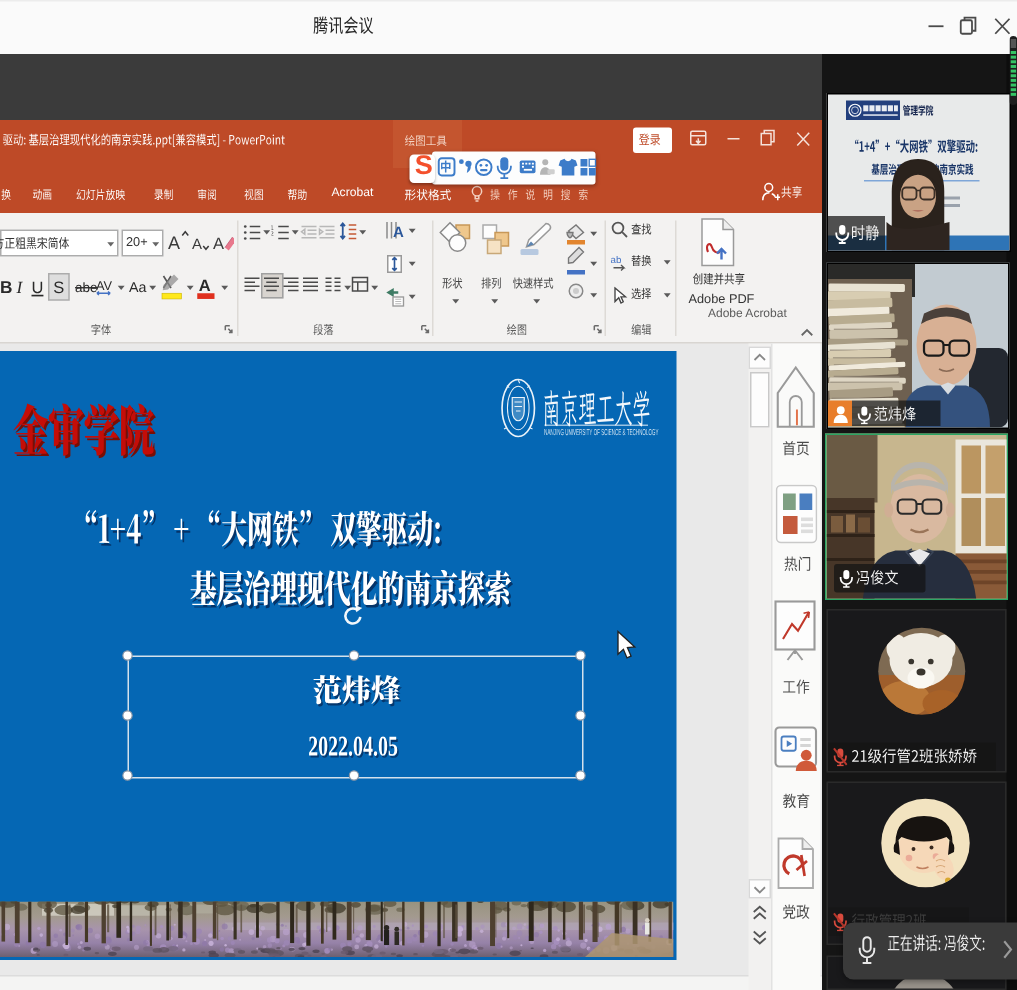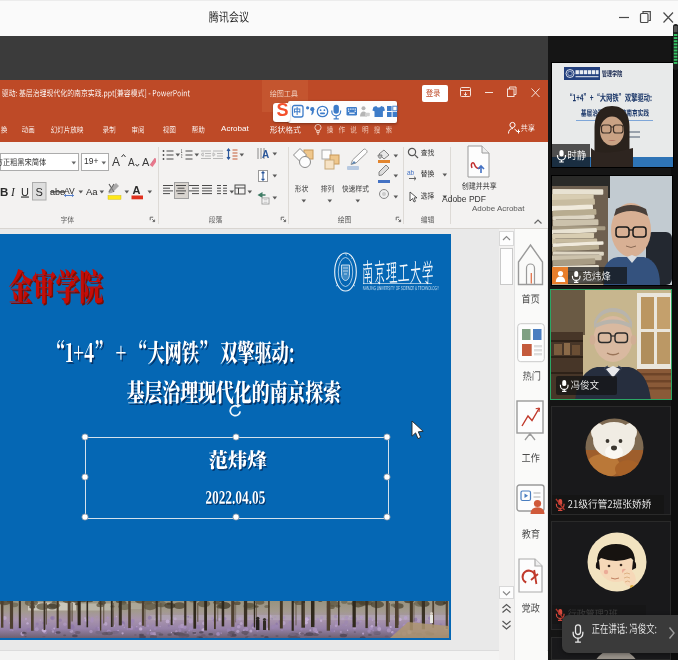--- a/index.html
+++ b/index.html
@@ -135,21 +135,21 @@
 <div style="position:absolute;left:0px;top:153px;width:79px;height:18px;background:#FFF;border:1px solid #ACACAC;box-sizing:border-box"></div>
 <div style="position:absolute;left:0px;top:153px;width:70px;height:18px;overflow:hidden">
       <svg style="position:absolute;left:-6.50px;top:2.50px;overflow:visible" width="54" height="12">
         <path transform="translate(1.67 9.28)" d="M3.2 -7.0C3.4 -6.6 3.6 -6.1 3.7 -5.7H0.5V-5.1H2.5C2.4 -3.1 2.2 -0.9 0.3 0.2C0.5 0.3 0.7 0.5 0.7 0.7C2.1 -0.1 2.6 -1.6 2.9 -3.1H5.5C5.3 -1.2 5.2 -0.3 5.0 -0.1C4.9 -0.0 4.8 0.0 4.6 0.0C4.4 0.0 3.9 -0.0 3.4 -0.1C3.5 0.1 3.6 0.4 3.6 0.6C4.1 0.6 4.6 0.6 4.8 0.6C5.1 0.6 5.3 0.5 5.5 0.3C5.7 -0.0 5.9 -1.0 6.0 -3.4C6.0 -3.5 6.1 -3.7 6.1 -3.7H3.0C3.0 -4.2 3.0 -4.7 3.1 -5.1H6.8V-5.7H3.7L4.2 -6.0C4.1 -6.3 3.9 -6.9 3.7 -7.3Z M8.6 -4.4V-0.3H7.6V0.3H14.1V-0.3H11.3V-3.0H13.6V-3.7H11.3V-6.0H13.8V-6.6H7.9V-6.0H10.7V-0.3H9.1V-4.4Z M14.9 -6.6C15.1 -6.0 15.3 -5.2 15.3 -4.7L15.7 -4.8C15.7 -5.3 15.5 -6.1 15.3 -6.7ZM17.2 -6.7C17.1 -6.1 16.9 -5.3 16.7 -4.8L17.1 -4.6C17.3 -5.1 17.5 -5.9 17.7 -6.6ZM14.9 -4.3V-3.7H15.9C15.6 -2.8 15.2 -1.6 14.7 -1.0C14.8 -0.9 15.0 -0.6 15.0 -0.4C15.4 -1.0 15.7 -1.9 16.0 -2.7V0.7H16.5V-2.8C16.8 -2.3 17.1 -1.7 17.2 -1.4L17.6 -1.9C17.4 -2.2 16.7 -3.2 16.5 -3.5V-3.7H17.6V-4.3H16.5V-7.2H16.0V-4.3ZM18.5 -4.1H20.2V-2.4H18.5ZM18.5 -4.6V-6.3H20.2V-4.6ZM18.5 -1.8H20.2V-0.1H18.5ZM18.0 -6.9V-0.1H17.2V0.5H21.4V-0.1H20.8V-6.9Z M23.7 -6.0C23.9 -5.6 24.1 -5.0 24.2 -4.7L24.5 -4.9C24.5 -5.2 24.3 -5.7 24.1 -6.1ZM26.4 -6.1C26.3 -5.7 26.1 -5.1 25.9 -4.8L26.2 -4.6C26.4 -5.0 26.6 -5.5 26.9 -6.0ZM24.1 -0.8C24.2 -0.3 24.3 0.3 24.3 0.6L24.8 0.6C24.8 0.2 24.7 -0.4 24.6 -0.8ZM25.6 -0.8C25.8 -0.3 25.9 0.3 26.0 0.6L26.5 0.5C26.5 0.1 26.3 -0.4 26.1 -0.9ZM27.1 -0.8C27.4 -0.3 27.8 0.3 28.0 0.7L28.5 0.5C28.3 0.1 27.9 -0.6 27.6 -1.0ZM22.9 -1.0C22.7 -0.5 22.4 0.1 22.1 0.4L22.6 0.7C22.9 0.3 23.2 -0.3 23.4 -0.9ZM23.3 -6.4H25.0V-4.5H23.3ZM25.5 -6.4H27.2V-4.5H25.5ZM22.1 -1.9V-1.4H28.5V-1.9H25.5V-2.7H27.9V-3.2H25.5V-3.9H27.7V-6.9H22.8V-3.9H25.0V-3.2H22.7V-2.7H25.0V-1.9Z M32.2 -5.2V-3.8H29.4V-3.2H31.8C31.1 -2.0 30.1 -0.8 29.1 -0.2C29.3 -0.1 29.4 0.2 29.5 0.3C30.5 -0.4 31.6 -1.6 32.2 -2.9V0.7H32.8V-2.9C33.5 -1.6 34.5 -0.4 35.5 0.2C35.6 0.1 35.8 -0.2 35.9 -0.3C34.9 -0.9 33.8 -2.0 33.2 -3.2H35.6V-3.8H32.8V-5.2ZM32.0 -7.1C32.1 -6.8 32.3 -6.5 32.3 -6.2H29.5V-4.4H30.0V-5.6H35.0V-4.4H35.5V-6.2H33.0C32.9 -6.5 32.7 -6.9 32.6 -7.2Z M36.9 -3.9V0.7H37.4V-3.9ZM37.2 -4.6C37.5 -4.3 37.9 -3.9 38.0 -3.6L38.4 -3.9C38.3 -4.2 37.9 -4.6 37.6 -5.0ZM38.4 -3.3V-0.4H41.1V-3.3ZM37.6 -7.2C37.4 -6.4 37.0 -5.7 36.5 -5.1C36.6 -5.1 36.8 -4.9 36.9 -4.8C37.2 -5.1 37.4 -5.5 37.7 -5.9H38.1C38.3 -5.6 38.4 -5.2 38.5 -4.9L39.0 -5.1C38.9 -5.3 38.8 -5.6 38.6 -5.9H39.7V-6.5H37.9C38.0 -6.7 38.1 -6.9 38.1 -7.1ZM40.4 -7.2C40.2 -6.5 39.9 -5.8 39.5 -5.3C39.6 -5.2 39.9 -5.1 39.9 -5.0C40.2 -5.2 40.4 -5.5 40.5 -5.9H41.1C41.3 -5.6 41.5 -5.1 41.6 -4.8L42.1 -5.1C42.0 -5.3 41.8 -5.6 41.7 -5.9H42.8V-6.5H40.8C40.8 -6.7 40.9 -6.9 40.9 -7.1ZM40.6 -1.6V-0.9H38.9V-1.6ZM38.9 -2.8H40.6V-2.1H38.9ZM38.6 -4.6V-4.0H42.0V-0.1C42.0 0.0 42.0 0.1 41.9 0.1C41.8 0.1 41.4 0.1 41.0 0.1C41.1 0.2 41.1 0.5 41.2 0.6C41.7 0.6 42.1 0.6 42.3 0.5C42.5 0.4 42.6 0.3 42.6 -0.1V-4.6Z M45.2 -7.2C44.8 -5.9 44.2 -4.6 43.6 -3.8C43.7 -3.6 43.8 -3.3 43.9 -3.1C44.1 -3.4 44.3 -3.7 44.5 -4.1V0.7H45.0V-5.2C45.3 -5.8 45.5 -6.4 45.7 -7.0ZM46.3 -1.5V-0.9H47.5V0.6H48.1V-0.9H49.2V-1.5H48.1V-4.5C48.5 -3.0 49.2 -1.5 50.0 -0.7C50.1 -0.9 50.2 -1.1 50.4 -1.2C49.6 -2.0 48.8 -3.4 48.4 -4.9H50.2V-5.5H48.1V-7.2H47.5V-5.5H45.5V-4.9H47.2C46.8 -3.4 46.0 -1.9 45.2 -1.2C45.3 -1.1 45.5 -0.9 45.6 -0.7C46.4 -1.5 47.1 -2.9 47.5 -4.5V-1.5Z" fill="#333"></path>
       </svg>
     </div>
 <svg style="position:absolute;left:71px;top:161px" width="6" height="4">
       <path d="M0.5 0.5 h4.6 L2.8 3.4 z" fill="#666"></path>
     </svg>
 <div style="position:absolute;left:81px;top:153px;width:28px;height:18px;background:#FFF;border:1px solid #ACACAC;box-sizing:border-box"></div>
-<div style="position:absolute;left:84px;top:156px;font:8.5px 'Liberation Sans',sans-serif;color:#333">19+</div>
+<div style="position:absolute;left:84px;top:156px;font:8.5px 'Liberation Sans',sans-serif;color:#333">20+</div>
 <svg style="position:absolute;left:101px;top:161px" width="6" height="4">
       <path d="M0.5 0.5 h4.6 L2.8 3.4 z" fill="#666"></path>
     </svg>
 <svg style="position:absolute;left:110px;top:153px" width="46" height="17">
 <text x="2" y="13" font-family="Liberation Sans" font-size="12" fill="#3A3A3A">A</text>
       <path d="M11.5 4 l2-2.5 2 2.5" fill="none" stroke="#3A3A3A" stroke-width="1"></path>
 <text x="18" y="13" font-family="Liberation Sans" font-size="10" fill="#3A3A3A">A</text>
       <path d="M25.5 11 l1.8 2.2 1.8-2.2" fill="none" stroke="#3A3A3A" stroke-width="1"></path>
 <text x="32" y="13" font-family="Liberation Sans" font-size="11" fill="#3A3A3A">A</text>
       <path d="M40 12 l5-7 2.5 2 -5 7 z" fill="#E8788C"></path>
@@ -369,21 +369,21 @@
 <div style="position:absolute;left:450px;top:147px;width:1px;height:77px;background:#DDDAD6"></div>
 <svg style="position:absolute;left:467px;top:145px" width="24" height="34">
 <path d="M1 1 h14 l7 7 v24 h-21 z" fill="#FDFDFD" stroke="#9A9A9A" stroke-width="1"></path>
 <path d="M15 1 l0 7 7 0" fill="#EEE" stroke="#9A9A9A" stroke-width="1"></path>
 <path d="M5 23 c-2-5 1.5-7 2.5-3.5 s3.5 4.5 5.5 3.5" fill="none" stroke="#C02B2B" stroke-width="1.4"></path>
 <path d="M14 28 v-7 M11 24 l3-3 3 3" fill="none" stroke="#4472C4" stroke-width="1.6"></path>
 </svg>
 <svg style="position:absolute;left:460.00px;top:180.00px;overflow:visible" width="38" height="12">
       <path transform="translate(1.81 8.95)" d="M5.8 -6.8V-0.2C5.8 -0.0 5.8 0.0 5.7 0.0C5.5 0.0 5.1 0.1 4.6 0.0C4.7 0.2 4.8 0.5 4.8 0.6C5.4 0.6 5.8 0.6 6.0 0.5C6.3 0.4 6.4 0.2 6.4 -0.2V-6.8ZM4.5 -5.9V-1.4H5.0V-5.9ZM1.0 -3.9V-0.4C1.0 0.4 1.2 0.5 1.9 0.5C2.0 0.5 3.0 0.5 3.2 0.5C3.8 0.5 3.9 0.2 4.0 -0.9C3.9 -1.0 3.7 -1.0 3.5 -1.2C3.5 -0.2 3.5 0.0 3.1 0.0C2.9 0.0 2.1 0.0 1.9 0.0C1.6 0.0 1.5 -0.1 1.5 -0.4V-3.3H3.0C3.0 -2.3 2.9 -1.9 2.8 -1.8C2.8 -1.8 2.7 -1.7 2.6 -1.7C2.5 -1.7 2.3 -1.8 2.0 -1.8C2.1 -1.6 2.1 -1.4 2.1 -1.3C2.4 -1.2 2.7 -1.2 2.8 -1.2C3.0 -1.3 3.1 -1.3 3.2 -1.5C3.4 -1.7 3.5 -2.2 3.5 -3.6C3.5 -3.7 3.5 -3.9 3.5 -3.9ZM2.2 -6.9C1.8 -5.8 1.1 -4.7 0.2 -3.9C0.3 -3.8 0.5 -3.6 0.6 -3.5C1.3 -4.1 1.9 -5.0 2.3 -5.8C2.9 -5.1 3.5 -4.3 3.8 -3.7L4.1 -4.2C3.8 -4.7 3.1 -5.6 2.5 -6.3L2.7 -6.7Z M9.7 -6.2V-5.7H11.0V-5.1H9.3V-4.6H11.0V-4.0H9.7V-3.5H11.0V-2.8H9.6V-2.4H11.0V-1.7H9.3V-1.2H11.0V-0.4H11.5V-1.2H13.5V-1.7H11.5V-2.4H13.2V-2.8H11.5V-3.5H13.1V-4.6H13.6V-5.1H13.1V-6.2H11.5V-6.9H11.0V-6.2ZM11.5 -4.6H12.6V-4.0H11.5ZM11.5 -5.1V-5.7H12.6V-5.1ZM7.6 -3.2C7.6 -3.3 7.8 -3.4 7.9 -3.5H8.8C8.7 -2.8 8.5 -2.1 8.4 -1.6C8.2 -1.9 8.0 -2.3 7.9 -2.8L7.5 -2.6C7.7 -2.0 7.9 -1.5 8.1 -1.0C7.9 -0.5 7.6 -0.1 7.2 0.2C7.3 0.3 7.5 0.5 7.6 0.7C7.9 0.4 8.2 -0.1 8.5 -0.6C9.2 0.2 10.2 0.5 11.5 0.5H13.5C13.5 0.3 13.6 0.0 13.7 -0.1C13.3 -0.1 11.8 -0.1 11.5 -0.1C10.4 -0.1 9.4 -0.3 8.7 -1.1C9.0 -1.8 9.2 -2.8 9.3 -4.0L9.0 -4.0L8.9 -4.0H8.3C8.7 -4.6 9.0 -5.4 9.3 -6.2L9.0 -6.5L8.8 -6.4H7.4V-5.8H8.6C8.3 -5.1 8.0 -4.4 7.9 -4.2C7.7 -4.0 7.6 -3.8 7.4 -3.7C7.5 -3.6 7.6 -3.3 7.6 -3.2Z M18.4 -4.6V-2.8H16.5V-3.0V-4.6ZM18.8 -6.9C18.7 -6.4 18.4 -5.7 18.2 -5.2H14.6V-4.6H15.9V-3.0V-2.8H14.3V-2.2H15.9C15.8 -1.3 15.4 -0.4 14.3 0.2C14.4 0.3 14.6 0.6 14.7 0.7C16.0 -0.1 16.3 -1.1 16.4 -2.2H18.4V0.7H19.0V-2.2H20.6V-2.8H19.0V-4.6H20.3V-5.2H18.8C19.0 -5.6 19.2 -6.2 19.4 -6.7ZM15.5 -6.7C15.8 -6.2 16.1 -5.6 16.2 -5.2L16.7 -5.5C16.6 -5.9 16.2 -6.5 15.9 -6.9Z M25.0 -1.2C25.7 -0.7 26.5 0.2 26.9 0.7L27.4 0.3C27.0 -0.2 26.1 -1.0 25.5 -1.5ZM23.2 -1.5C22.8 -0.9 22.0 -0.2 21.3 0.2C21.5 0.3 21.6 0.5 21.8 0.7C22.5 0.2 23.2 -0.6 23.7 -1.3ZM21.5 -5.1V-4.6H22.9V-2.6H21.2V-2.0H27.6V-2.6H25.9V-4.6H27.3V-5.1H25.9V-6.8H25.4V-5.1H23.4V-6.8H22.9V-5.1ZM23.4 -2.6V-4.6H25.4V-2.6Z M29.7 -4.6H33.0V-3.9H29.7ZM29.2 -5.1V-3.5H33.6V-5.1ZM33.3 -3.0 33.2 -3.0H28.9V-2.5H32.5C32.1 -2.3 31.5 -2.1 31.1 -2.0L31.1 -1.5H28.3V-0.9H31.1V0.0C31.1 0.1 31.0 0.2 30.9 0.2C30.8 0.2 30.3 0.2 29.8 0.2C29.9 0.3 30.0 0.5 30.0 0.7C30.7 0.7 31.1 0.7 31.3 0.6C31.5 0.5 31.6 0.4 31.6 0.0V-0.9H34.5V-1.5H31.6V-1.7C32.4 -1.9 33.2 -2.2 33.8 -2.6L33.5 -3.0ZM30.9 -6.8C31.0 -6.6 31.1 -6.4 31.1 -6.2H28.3V-5.6H34.4V-6.2H31.7C31.6 -6.4 31.5 -6.7 31.4 -6.9Z" fill="#333"></path>
     </svg>
-<div style="position:absolute;left:442px;top:194px;font:8.5px 'Liberation Sans',sans-serif;color:#333">Adobe PDF</div>
+<div style="position:absolute;left:459px;top:194px;font:8.5px 'Liberation Sans',sans-serif;color:#333">Adobe PDF</div>
 <div style="position:absolute;left:472px;top:204px;font:8px 'Liberation Sans',sans-serif;color:#5A5A5A">Adobe Acrobat</div>
 <svg style="position:absolute;left:533px;top:218px" width="10" height="8" fill="none" stroke="#666" stroke-width="1.2">
       <path d="M1.5 5.5 L5 2 L8.5 5.5"></path>
     </svg>
 <div style="position:absolute;left:0px;top:229px;width:548px;height:431px;background:#E9E9E9"></div>
 <div style="position:absolute;left:0px;top:650px;width:548px;height:10px;background:#F4F4F3;border-top:1px solid #DCDCDC;box-sizing:border-box"></div>
 <div style="position:absolute;left:0px;top:234px;width:451px;height:406px;background:#0567B4"></div>
 <svg style="position:absolute;left:7.00px;top:266.50px;overflow:visible" width="98" height="39">
       <path transform="translate(3.02 34.92)" d="M4.6 -9.3 4.4 -9.1C4.9 -6.9 5.2 -4.3 5.1 -1.6C7.8 2.7 11.5 -5.5 4.6 -9.3ZM15.5 -9.5C15.1 -6.4 14.5 -2.7 14.1 -0.5L14.4 -0.2C15.9 -1.8 17.6 -4.1 19.0 -6.4C19.5 -6.4 19.8 -6.6 19.9 -7.1ZM12.9 -27.9C14.2 -21.6 17.3 -17.6 20.6 -14.8C20.8 -17.0 21.8 -19.5 23.3 -20.2L23.4 -20.8C20.0 -21.9 15.5 -23.8 13.3 -28.3C14.2 -28.5 14.5 -28.7 14.6 -29.2L9.5 -31.3C8.6 -26.0 4.4 -18.0 0.4 -13.7L0.5 -13.4C2.4 -14.4 4.3 -16.0 6.1 -17.8L6.2 -16.9H9.7V-11.6H2.2L2.4 -10.6H9.7V1.1H1.0L1.2 2.1H22.0C22.3 2.1 22.6 1.9 22.7 1.5C21.4 -0.2 19.3 -2.7 19.3 -2.7L17.4 1.1H13.2V-10.6H20.8C21.2 -10.6 21.4 -10.8 21.5 -11.2C20.4 -12.8 18.4 -15.1 18.4 -15.1L16.7 -11.6H13.2V-16.9H16.7C17.0 -16.9 17.3 -17.0 17.3 -17.4C16.2 -18.9 14.5 -21.0 14.5 -21.0L12.9 -17.9H6.2C9.0 -20.8 11.5 -24.3 12.9 -27.9Z M37.8 -23.8 33.5 -24.5V-19.5H30.7L27.5 -21.5C27.7 -22.4 27.9 -23.6 27.7 -25.1H42.6C42.5 -23.7 42.4 -21.9 42.2 -20.6L41.0 -22.0L39.5 -19.5H36.9V-22.8C37.6 -23.0 37.8 -23.3 37.8 -23.8ZM39.7 -18.5V-13.3H36.9V-18.5ZM39.7 -6.9H36.9V-12.3H39.7ZM27.2 -28.3H26.9C26.9 -26.5 25.9 -24.9 25.1 -24.3C24.2 -23.7 23.7 -22.5 23.9 -20.9C24.3 -19.3 25.6 -18.8 26.5 -19.6C26.8 -19.9 27.1 -20.3 27.3 -20.9V-2.9H27.8C29.1 -2.9 30.5 -4.1 30.5 -4.6V-5.8H33.5V3.5H34.2C35.5 3.5 36.9 2.3 36.9 1.9V-5.8H39.7V-3.8H40.3C41.5 -3.8 43.1 -4.9 43.1 -5.3V-17.6C43.6 -17.8 43.9 -18.1 44.0 -18.4L42.5 -20.2C43.7 -21.2 45.1 -22.8 46.0 -24.0C46.5 -24.1 46.7 -24.2 46.9 -24.5L44.0 -28.7L42.4 -26.1H36.2C37.8 -27.3 38.0 -31.3 33.0 -31.3L32.8 -31.2C33.3 -30.1 33.7 -28.4 33.7 -26.6C33.9 -26.4 34.1 -26.2 34.3 -26.1H27.6C27.5 -26.8 27.4 -27.5 27.2 -28.3ZM33.5 -18.5V-13.3H30.5V-18.5ZM30.5 -6.9V-12.3H33.5V-6.9Z M51.4 -30.8 51.3 -30.6C52.1 -28.9 52.9 -26.4 53.0 -24.1C55.9 -20.6 58.8 -29.3 51.4 -30.8ZM56.9 -31.2 56.7 -31.1C57.2 -29.3 57.6 -26.9 57.6 -24.6C60.3 -20.7 63.9 -28.8 56.9 -31.2ZM63.3 -31.2C62.9 -28.8 62.1 -25.4 61.3 -23.0H51.4C51.3 -24.0 51.0 -25.0 50.6 -26.2L50.3 -26.1C50.6 -23.8 49.8 -21.6 48.9 -20.8C48.1 -20.2 47.5 -19.1 47.8 -17.5C48.1 -16.0 49.3 -15.4 50.2 -16.3C51.2 -17.1 51.8 -19.1 51.6 -22.0H65.4C65.3 -20.9 65.0 -19.6 64.8 -18.5L63.3 -20.8L61.4 -18.0H52.0L52.2 -17.0H61.3C60.8 -15.8 60.1 -14.3 59.4 -13.1L57.0 -13.4V-9.6H48.0L48.2 -8.5H57.0V-2.9C57.0 -2.4 56.9 -2.2 56.5 -2.2C55.9 -2.2 52.2 -2.6 52.2 -2.6V-2.2C53.8 -1.7 54.5 -1.1 55.0 -0.3C55.6 0.5 55.7 1.8 55.9 3.5C60.0 3.0 60.6 1.0 60.6 -2.6V-8.5H69.3C69.7 -8.5 69.9 -8.7 70.0 -9.1C68.8 -10.8 66.8 -13.2 66.8 -13.2L65.0 -9.6H60.6V-11.9C61.1 -12.0 61.4 -12.3 61.4 -12.8L60.7 -12.9C62.3 -13.8 64.2 -14.9 65.4 -15.8C65.9 -15.8 66.2 -16.0 66.3 -16.3L65.3 -17.8C66.6 -18.6 68.3 -19.8 69.3 -20.8C69.8 -20.8 70.1 -20.9 70.3 -21.3L67.1 -25.8L65.3 -23.0H62.1C63.8 -24.6 65.4 -26.7 66.6 -28.2C67.1 -28.1 67.4 -28.4 67.5 -28.8Z M72.1 -30.3V3.5H72.7C74.3 3.5 75.2 2.3 75.2 2.0V-7.2C75.5 -7.0 75.7 -6.8 75.8 -6.4C76.0 -5.8 76.1 -4.0 76.1 -2.7C78.7 -2.8 79.6 -5.0 79.6 -8.7C79.6 -11.7 78.5 -15.4 76.1 -17.7C77.4 -20.1 78.8 -23.8 79.6 -26.1C80.0 -26.1 80.3 -26.2 80.4 -26.4C80.2 -25.4 79.9 -24.7 79.4 -24.3C76.7 -19.4 82.7 -16.9 81.6 -24.1H90.2L89.8 -21.4L89.0 -22.4L87.5 -19.2H80.4L80.6 -18.2H91.1C91.4 -18.2 91.7 -18.4 91.7 -18.8L90.3 -20.7C91.2 -21.4 92.3 -22.5 93.0 -23.3C93.5 -23.3 93.7 -23.4 93.9 -23.7L91.4 -27.3L90.0 -25.1H86.9C88.4 -26.3 88.7 -30.4 83.8 -31.3L83.6 -31.1C84.2 -29.8 84.6 -27.7 84.5 -25.8C84.7 -25.5 85.0 -25.3 85.2 -25.1H81.4C81.3 -25.8 81.1 -26.5 80.8 -27.4H80.6L80.5 -26.8L77.8 -30.6L76.3 -28.4H75.5ZM90.8 -17.0 89.2 -13.7H79.4L79.6 -12.6H81.6C81.5 -7.4 81.2 -2.1 77.0 2.7L77.2 3.1C83.6 -0.7 84.7 -6.5 85.0 -12.6H86.4V-1.4C86.4 1.7 86.7 2.6 88.8 2.6L90.1 2.6C92.9 2.6 93.8 1.6 93.8 -0.3C93.8 -1.2 93.7 -1.9 93.0 -2.4L92.9 -6.6H92.6C92.2 -4.7 91.9 -3.1 91.6 -2.6C91.5 -2.3 91.3 -2.2 91.2 -2.2C91.0 -2.2 90.8 -2.2 90.6 -2.2H89.9C89.6 -2.2 89.5 -2.3 89.5 -2.8V-12.6H93.0C93.3 -12.6 93.6 -12.8 93.7 -13.2C92.6 -14.7 90.8 -17.0 90.8 -17.0ZM75.2 -27.3H76.5C76.3 -24.4 75.9 -20.1 75.5 -17.6C76.5 -15.3 76.9 -12.5 76.9 -10.0C76.9 -8.9 76.7 -8.3 76.4 -8.0C76.3 -7.9 76.2 -7.8 76.0 -7.8H75.2Z" fill="#7A0E04"></path>
       <path transform="translate(1.62 33.32)" d="M4.6 -9.3 4.4 -9.1C4.9 -6.9 5.2 -4.3 5.1 -1.6C7.8 2.7 11.5 -5.5 4.6 -9.3ZM15.5 -9.5C15.1 -6.4 14.5 -2.7 14.1 -0.5L14.4 -0.2C15.9 -1.8 17.6 -4.1 19.0 -6.4C19.5 -6.4 19.8 -6.6 19.9 -7.1ZM12.9 -27.9C14.2 -21.6 17.3 -17.6 20.6 -14.8C20.8 -17.0 21.8 -19.5 23.3 -20.2L23.4 -20.8C20.0 -21.9 15.5 -23.8 13.3 -28.3C14.2 -28.5 14.5 -28.7 14.6 -29.2L9.5 -31.3C8.6 -26.0 4.4 -18.0 0.4 -13.7L0.5 -13.4C2.4 -14.4 4.3 -16.0 6.1 -17.8L6.2 -16.9H9.7V-11.6H2.2L2.4 -10.6H9.7V1.1H1.0L1.2 2.1H22.0C22.3 2.1 22.6 1.9 22.7 1.5C21.4 -0.2 19.3 -2.7 19.3 -2.7L17.4 1.1H13.2V-10.6H20.8C21.2 -10.6 21.4 -10.8 21.5 -11.2C20.4 -12.8 18.4 -15.1 18.4 -15.1L16.7 -11.6H13.2V-16.9H16.7C17.0 -16.9 17.3 -17.0 17.3 -17.4C16.2 -18.9 14.5 -21.0 14.5 -21.0L12.9 -17.9H6.2C9.0 -20.8 11.5 -24.3 12.9 -27.9Z M37.8 -23.8 33.5 -24.5V-19.5H30.7L27.5 -21.5C27.7 -22.4 27.9 -23.6 27.7 -25.1H42.6C42.5 -23.7 42.4 -21.9 42.2 -20.6L41.0 -22.0L39.5 -19.5H36.9V-22.8C37.6 -23.0 37.8 -23.3 37.8 -23.8ZM39.7 -18.5V-13.3H36.9V-18.5ZM39.7 -6.9H36.9V-12.3H39.7ZM27.2 -28.3H26.9C26.9 -26.5 25.9 -24.9 25.1 -24.3C24.2 -23.7 23.7 -22.5 23.9 -20.9C24.3 -19.3 25.6 -18.8 26.5 -19.6C26.8 -19.9 27.1 -20.3 27.3 -20.9V-2.9H27.8C29.1 -2.9 30.5 -4.1 30.5 -4.6V-5.8H33.5V3.5H34.2C35.5 3.5 36.9 2.3 36.9 1.9V-5.8H39.7V-3.8H40.3C41.5 -3.8 43.1 -4.9 43.1 -5.3V-17.6C43.6 -17.8 43.9 -18.1 44.0 -18.4L42.5 -20.2C43.7 -21.2 45.1 -22.8 46.0 -24.0C46.5 -24.1 46.7 -24.2 46.9 -24.5L44.0 -28.7L42.4 -26.1H36.2C37.8 -27.3 38.0 -31.3 33.0 -31.3L32.8 -31.2C33.3 -30.1 33.7 -28.4 33.7 -26.6C33.9 -26.4 34.1 -26.2 34.3 -26.1H27.6C27.5 -26.8 27.4 -27.5 27.2 -28.3ZM33.5 -18.5V-13.3H30.5V-18.5ZM30.5 -6.9V-12.3H33.5V-6.9Z M51.4 -30.8 51.3 -30.6C52.1 -28.9 52.9 -26.4 53.0 -24.1C55.9 -20.6 58.8 -29.3 51.4 -30.8ZM56.9 -31.2 56.7 -31.1C57.2 -29.3 57.6 -26.9 57.6 -24.6C60.3 -20.7 63.9 -28.8 56.9 -31.2ZM63.3 -31.2C62.9 -28.8 62.1 -25.4 61.3 -23.0H51.4C51.3 -24.0 51.0 -25.0 50.6 -26.2L50.3 -26.1C50.6 -23.8 49.8 -21.6 48.9 -20.8C48.1 -20.2 47.5 -19.1 47.8 -17.5C48.1 -16.0 49.3 -15.4 50.2 -16.3C51.2 -17.1 51.8 -19.1 51.6 -22.0H65.4C65.3 -20.9 65.0 -19.6 64.8 -18.5L63.3 -20.8L61.4 -18.0H52.0L52.2 -17.0H61.3C60.8 -15.8 60.1 -14.3 59.4 -13.1L57.0 -13.4V-9.6H48.0L48.2 -8.5H57.0V-2.9C57.0 -2.4 56.9 -2.2 56.5 -2.2C55.9 -2.2 52.2 -2.6 52.2 -2.6V-2.2C53.8 -1.7 54.5 -1.1 55.0 -0.3C55.6 0.5 55.7 1.8 55.9 3.5C60.0 3.0 60.6 1.0 60.6 -2.6V-8.5H69.3C69.7 -8.5 69.9 -8.7 70.0 -9.1C68.8 -10.8 66.8 -13.2 66.8 -13.2L65.0 -9.6H60.6V-11.9C61.1 -12.0 61.4 -12.3 61.4 -12.8L60.7 -12.9C62.3 -13.8 64.2 -14.9 65.4 -15.8C65.9 -15.8 66.2 -16.0 66.3 -16.3L65.3 -17.8C66.6 -18.6 68.3 -19.8 69.3 -20.8C69.8 -20.8 70.1 -20.9 70.3 -21.3L67.1 -25.8L65.3 -23.0H62.1C63.8 -24.6 65.4 -26.7 66.6 -28.2C67.1 -28.1 67.4 -28.4 67.5 -28.8Z M72.1 -30.3V3.5H72.7C74.3 3.5 75.2 2.3 75.2 2.0V-7.2C75.5 -7.0 75.7 -6.8 75.8 -6.4C76.0 -5.8 76.1 -4.0 76.1 -2.7C78.7 -2.8 79.6 -5.0 79.6 -8.7C79.6 -11.7 78.5 -15.4 76.1 -17.7C77.4 -20.1 78.8 -23.8 79.6 -26.1C80.0 -26.1 80.3 -26.2 80.4 -26.4C80.2 -25.4 79.9 -24.7 79.4 -24.3C76.7 -19.4 82.7 -16.9 81.6 -24.1H90.2L89.8 -21.4L89.0 -22.4L87.5 -19.2H80.4L80.6 -18.2H91.1C91.4 -18.2 91.7 -18.4 91.7 -18.8L90.3 -20.7C91.2 -21.4 92.3 -22.5 93.0 -23.3C93.5 -23.3 93.7 -23.4 93.9 -23.7L91.4 -27.3L90.0 -25.1H86.9C88.4 -26.3 88.7 -30.4 83.8 -31.3L83.6 -31.1C84.2 -29.8 84.6 -27.7 84.5 -25.8C84.7 -25.5 85.0 -25.3 85.2 -25.1H81.4C81.3 -25.8 81.1 -26.5 80.8 -27.4H80.6L80.5 -26.8L77.8 -30.6L76.3 -28.4H75.5ZM90.8 -17.0 89.2 -13.7H79.4L79.6 -12.6H81.6C81.5 -7.4 81.2 -2.1 77.0 2.7L77.2 3.1C83.6 -0.7 84.7 -6.5 85.0 -12.6H86.4V-1.4C86.4 1.7 86.7 2.6 88.8 2.6L90.1 2.6C92.9 2.6 93.8 1.6 93.8 -0.3C93.8 -1.2 93.7 -1.9 93.0 -2.4L92.9 -6.6H92.6C92.2 -4.7 91.9 -3.1 91.6 -2.6C91.5 -2.3 91.3 -2.2 91.2 -2.2C91.0 -2.2 90.8 -2.2 90.6 -2.2H89.9C89.6 -2.2 89.5 -2.3 89.5 -2.8V-12.6H93.0C93.3 -12.6 93.6 -12.8 93.7 -13.2C92.6 -14.7 90.8 -17.0 90.8 -17.0ZM75.2 -27.3H76.5C76.3 -24.4 75.9 -20.1 75.5 -17.6C76.5 -15.3 76.9 -12.5 76.9 -10.0C76.9 -8.9 76.7 -8.3 76.4 -8.0C76.3 -7.9 76.2 -7.8 76.0 -7.8H75.2Z" fill="#C40D08"></path>

